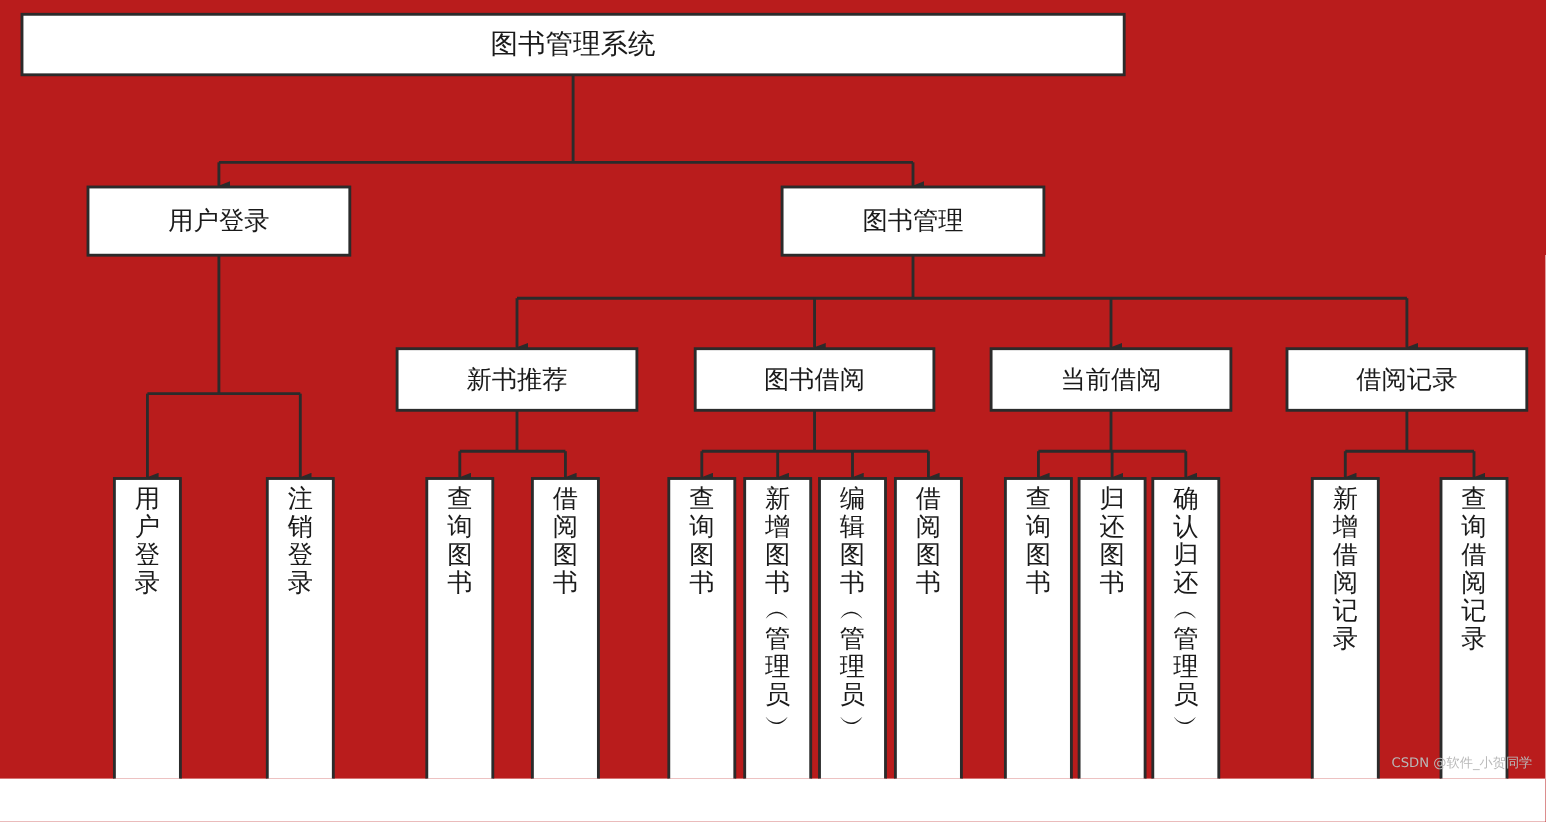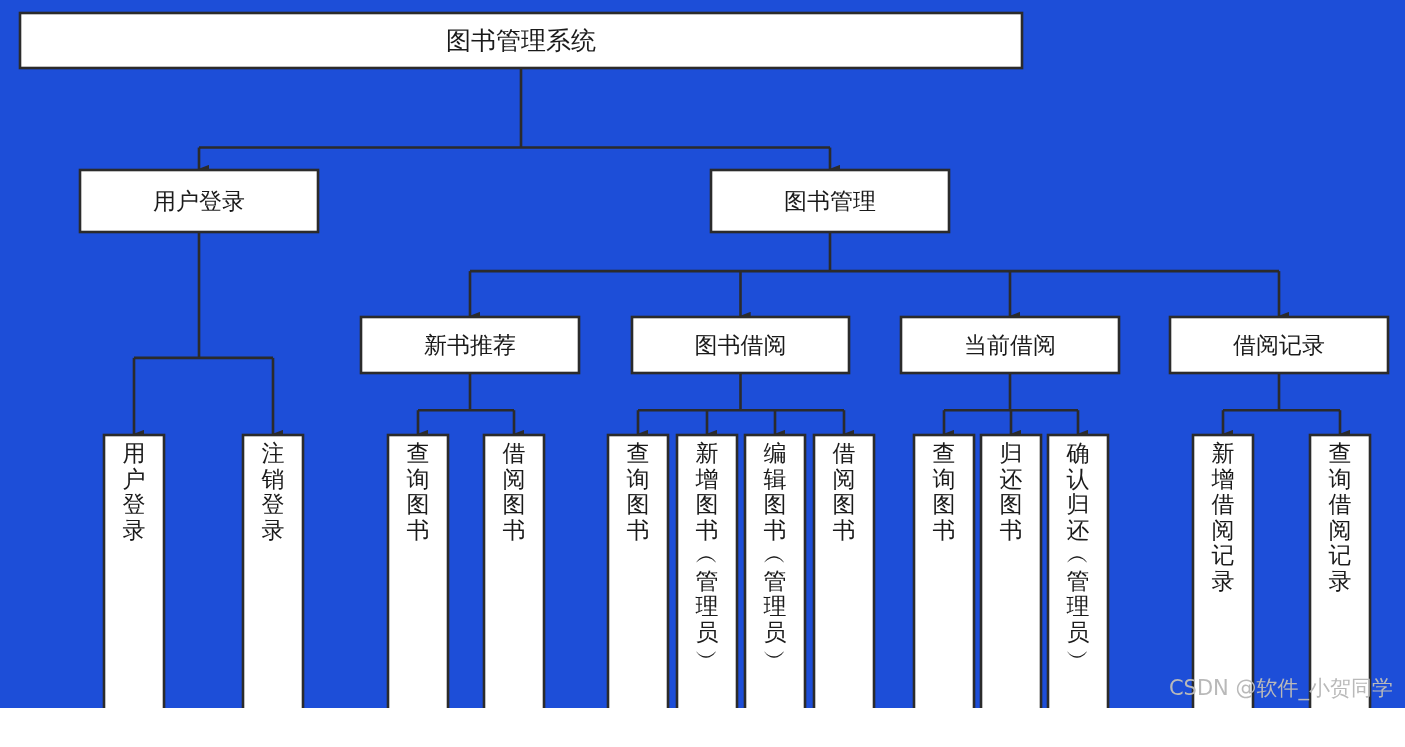--- a/index.html
+++ b/index.html
@@ -7,21 +7,21 @@
     padding: 0;
     background: #ffffff;
   }
   body {
     font-family: "DejaVu Sans", "Liberation Sans", sans-serif;
   }
   #diagram-root {
     position: relative;
     width: 1405px;
     height: 708px;
-    background: #1d4ed8;
+    background: #b91c1c;
     overflow: hidden;
   }
   svg#flow {
     position: absolute;
     left: 0;
     top: 0;
     width: 1405px;
     height: 747px;
     display: block;
   }
@@ -49,21 +49,21 @@
     stroke: #2b2b2b;
     stroke-width: 2.6;
     fill: none;
     stroke-linecap: butt;
   }
   .watermark {
     position: absolute;
     right: 12px;
     bottom: 6px;
     color: #b9b9b9;
-    font-size: 21px;
+    font-size: 12px;
     font-family: "DejaVu Sans", "Liberation Sans", sans-serif;
     white-space: nowrap;
     user-select: none;
   }
 </style>
 </head>
 <body>
 
 <div id="diagram-root">
   <svg id="flow" viewBox="0 0 1405 747">

